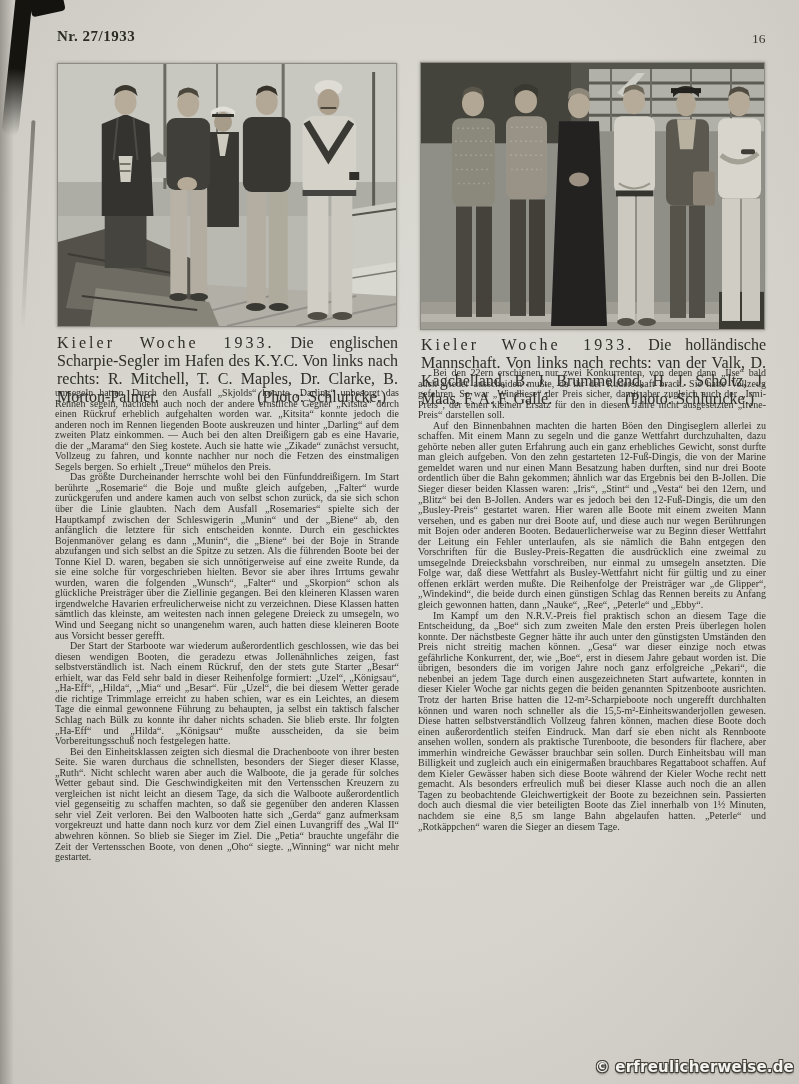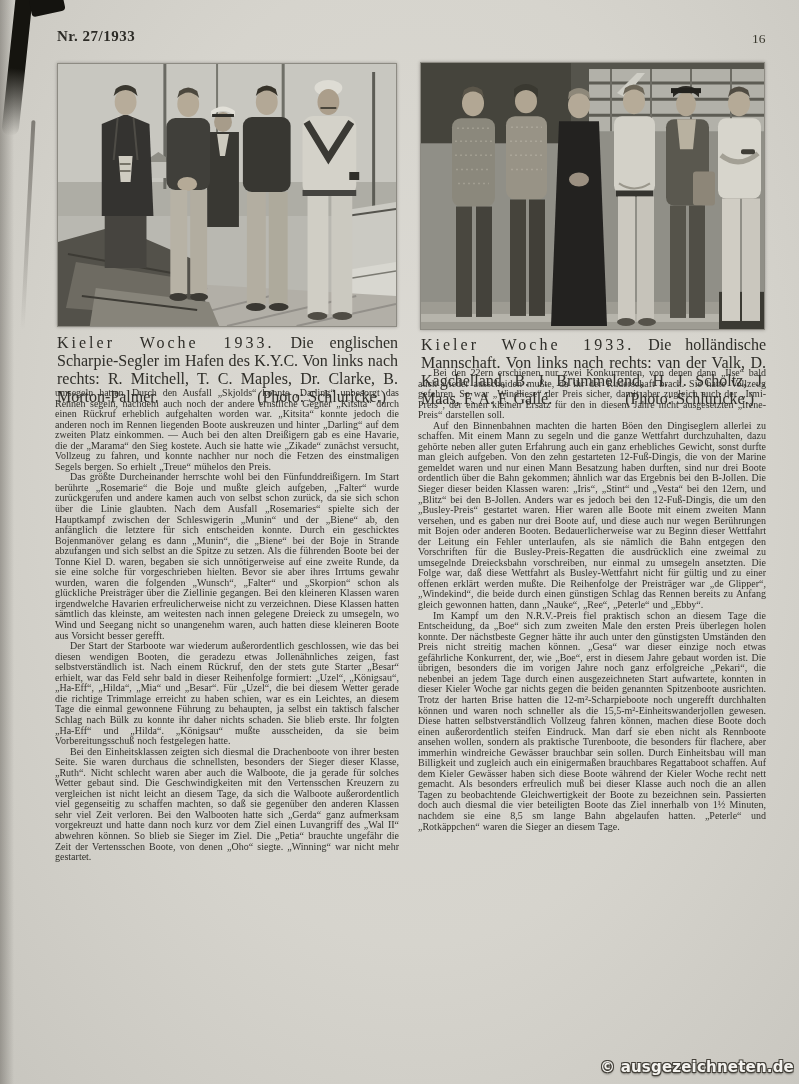--- a/index.html
+++ b/index.html
@@ -231,13 +231,13 @@
   <p>Das größte Durcheinander herrschte wohl bei den Fünfunddreißigern. Im Start berührte „Rosemarie“ die Boje und mußte gleich aufgeben, „Falter“ wurde zurückgerufen und andere kamen auch von selbst schon zurück, da sie sich schon über die Linie glaubten. Nach dem Ausfall „Rosemaries“ spielte sich der Hauptkampf zwischen der Schleswigerin „Munin“ und der „Biene“ ab, den anfänglich die letztere für sich entscheiden konnte. Durch ein geschicktes Bojenmanöver gelang es dann „Munin“, die „Biene“ bei der Boje in Strande abzufangen und sich selbst an die Spitze zu setzen. Als die führenden Boote bei der Tonne Kiel D. waren, begaben sie sich unnötigerweise auf eine zweite Runde, da sie eine solche für vorgeschrieben hielten. Bevor sie aber ihres Irrtums gewahr wurden, waren die folgenden „Wunsch“, „Falter“ und „Skorpion“ schon als glückliche Preisträger über die Ziellinie gegangen. Bei den kleineren Klassen waren irgendwelche Havarien erfreulicherweise nicht zu verzeichnen. Diese Klassen hatten sämtlich das kleinste, am weitesten nach innen gelegene Dreieck zu umsegeln, wo Wind und Seegang nicht so unangenehm waren, auch hatten diese kleineren Boote aus Vorsicht besser gerefft.</p>
   <p>Der Start der Starboote war wiederum außerordentlich geschlossen, wie das bei diesen wendigen Booten, die geradezu etwas Jollenähnliches zeigen, fast selbstverständlich ist. Nach einem Rückruf, den der stets gute Starter „Besar“ erhielt, war das Feld sehr bald in dieser Reihenfolge formiert: „Uzel“, „Königsau“, „Ha-Eff“, „Hilda“, „Mia“ und „Besar“. Für „Uzel“, die bei diesem Wetter gerade die richtige Trimmlage erreicht zu haben schien, war es ein Leichtes, an diesem Tage die einmal gewonnene Führung zu behaupten, ja selbst ein taktisch falscher Schlag nach Bülk zu konnte ihr daher nichts schaden. Sie blieb erste. Ihr folgten „Ha-Eff“ und „Hilda“. „Königsau“ mußte ausscheiden, da sie beim Vorbereitungsschuß noch festgelegen hatte.</p>
   <p>Bei den Einheitsklassen zeigten sich diesmal die Drachenboote von ihrer besten Seite. Sie waren durchaus die schnellsten, besonders der Sieger dieser Klasse, „Ruth“. Nicht schlecht waren aber auch die Walboote, die ja gerade für solches Wetter gebaut sind. Die Geschwindigkeiten mit den Vertensschen Kreuzern zu vergleichen ist nicht leicht an diesem Tage, da sich die Walboote außerordentlich viel gegenseitig zu schaffen machten, so daß sie gegenüber den anderen Klassen sehr viel Zeit verloren. Bei den Walbooten hatte sich „Gerda“ ganz aufmerksam vorgekreuzt und hatte dann noch kurz vor dem Ziel einen Luvangriff des „Wal II“ abwehren können. So blieb sie Sieger im Ziel. Die „Petia“ brauchte ungefähr die Zeit der Vertensschen Boote, von denen „Oho“ siegte. „Winning“ war nicht mehr gestartet.</p>
 </div>
 <div class="col col-right">
   <p>Bei den 22ern erschienen nur zwei Konkurrenten, von denen dann „Ilse“ bald auch wieder ausscheiden mußte, da ihr der Ruderschaft brach. Sie hatte Vollzeug gefahren. So war „Windliese“ der Preis sicher, damit aber zugleich auch der „Irmi-Preis“, der einen kleinen Ersatz für den in diesem Jahre nicht ausgesetzten „Irene-Preis“ darstellen soll.</p>
   <p>Auf den Binnenbahnen machten die harten Böen den Dingiseglern allerlei zu schaffen. Mit einem Mann zu segeln und die ganze Wettfahrt durchzuhalten, dazu gehörte neben aller guten Erfahrung auch ein ganz erhebliches Gewicht, sonst durfte man gleich aufgeben. Von den zehn gestarteten 12-Fuß-Dingis, die von der Marine gemeldet waren und nur einen Mann Besatzung haben durften, sind nur drei Boote ordentlich über die Bahn gekommen; ähnlich war das Ergebnis bei den B-Jollen. Die Sieger dieser beiden Klassen waren: „Iris“, „Stint“ und „Vesta“ bei den 12ern, und „Blitz“ bei den B-Jollen. Anders war es jedoch bei den 12-Fuß-Dingis, die um den „Busley-Preis“ gestartet waren. Hier waren alle Boote mit einem zweiten Mann versehen, und es gaben nur drei Boote auf, und diese auch nur wegen Berührungen mit Bojen oder anderen Booten. Bedauerlicherweise war zu Beginn dieser Wettfahrt der Leitung ein Fehler unterlaufen, als sie nämlich die Bahn entgegen den Vorschriften für die Busley-Preis-Regatten die ausdrücklich eine zweimal zu umsegelnde Dreiecksbahn vorschreiben, nur einmal zu umsegeln ansetzten. Die Folge war, daß diese Wettfahrt als Busley-Wettfahrt nicht für gültig und zu einer offenen erklärt werden mußte. Die Reihenfolge der Preisträger war „de Glipper“, „Windekind“, die beide durch einen günstigen Schlag das Rennen bereits zu Anfang gleich gewonnen hatten, dann „Nauke“, „Ree“, „Peterle“ und „Ebby“.</p>
   <p>Im Kampf um den N.R.V.-Preis fiel praktisch schon an diesem Tage die Entscheidung, da „Boe“ sich zum zweiten Male den ersten Preis überlegen holen konnte. Der nächstbeste Gegner hätte ihr auch unter den günstigsten Umständen den Preis nicht streitig machen können. „Gesa“ war dieser einzige noch etwas gefährliche Konkurrent, der, wie „Boe“, erst in diesem Jahre gebaut worden ist. Die übrigen, besonders die im vorigen Jahre noch ganz erfolgreiche „Pekari“, die nebenbei an jedem Tage durch einen ausgezeichneten Start aufwartete, konnten in dieser Kieler Woche gar nichts gegen die beiden genannten Spitzenboote ausrichten. Trotz der harten Brise hatten die 12-m²-Scharpieboote noch ungerefft durchhalten können und waren noch schneller als die 15,5-m²-Einheitswanderjollen gewesen. Diese hatten selbstverständlich Vollzeug fahren können, machen diese Boote doch einen außerordentlich steifen Eindruck. Man darf sie eben nicht als Rennboote ansehen wollen, sondern als praktische Turenboote, die besonders für flachere, aber immerhin windreiche Gewässer brauchbar sein sollen. Durch Einheitsbau will man Billigkeit und zugleich auch ein einigermaßen brauchbares Regattaboot schaffen. Auf dem Kieler Gewässer haben sich diese Boote während der Kieler Woche recht nett gemacht. Als besonders erfreulich muß bei dieser Klasse auch noch die an allen Tagen zu beobachtende Gleichwertigkeit der Boote zu bezeichnen sein. Passierten doch auch diesmal die vier beteiligten Boote das Ziel innerhalb von 1½ Minuten, nachdem sie eine 8,5 sm lange Bahn abgelaufen hatten. „Peterle“ und „Rotkäppchen“ waren die Sieger an diesem Tage.</p>
 </div>
 
-<div class="watermark">© ausgezeichneten.de</div>
+<div class="watermark">© erfreulicherweise.de</div>
 
 </body></html>

